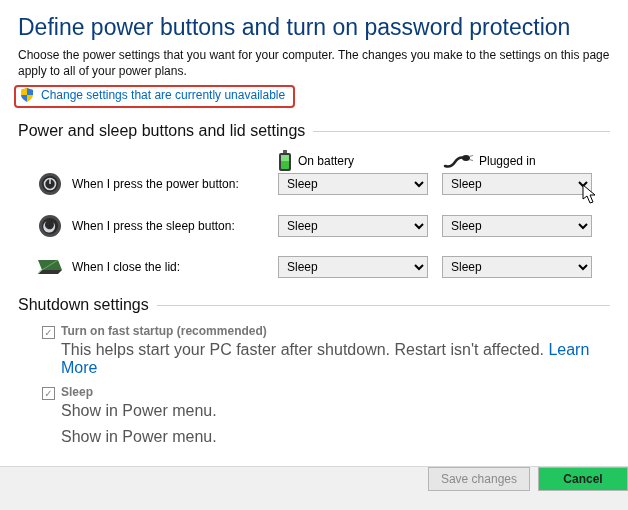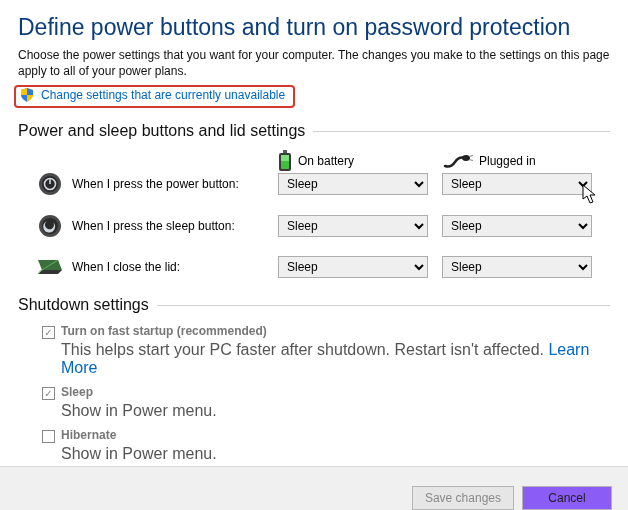--- a/index.html
+++ b/index.html
@@ -91,37 +91,36 @@
   .chk-desc { color: #555; font-size: 16px; padding-left: 19px; margin-bottom: 8px; }
 
   .footer {
     position: absolute;
     left: 0; right: 0; bottom: 0;
     height: 44px;
     width: 628px;
     background: #f0f0f0;
     border-top: 1px solid #d8d8d8;
     display: flex;
-    align-items: flex-end;
+    align-items: flex-start;
     justify-content: flex-end;
-    padding-right: 16px;
   }
   .btn {
     min-width: 90px;
     height: 24px;
     margin-left: 8px;
     border: 1px solid #b5b5b5;
     background: #e6e6e6;
     font-family: inherit;
     font-size: 12px;
     color: #8a8a8a;
     cursor: default;
     padding: 0 12px;
   }
-  .btn.enabled { color: #222; background: #8b5cf6; }
+  .btn.enabled { color: #222; background: #22c55e; font-weight: bold; }
 </style>
 </head>
 <body>
 
 <div class="page">
 
   <div class="title">Define power buttons and turn on password protection</div>
   <div class="desc">Choose the power settings that you want for your computer. The changes you make to the settings on this page apply to all of your power plans.</div>
 
   <div class="change-link-box">
@@ -217,24 +216,20 @@
     <div class="chk-desc">
       <span>This helps start your PC faster after shutdown. Restart isn't affected. </span><span class="link">Learn More</span>
     </div>
 
     <div class="chk-row">
       <span class="chkbox checked"></span>
       <span class="chk-label">Sleep</span>
     </div>
     <div class="chk-desc">Show in Power menu.</div>
 
-    <div class="chk-row">
-      <span class="chkbox"></span>
-      <span class="chk-label">Hibernate</span>
-    </div>
     <div class="chk-desc">Show in Power menu.</div>
 
   </div>
 
 </div>
 
 <svg class="cursor-svg" viewBox="0 0 18 22">
   <path d="M1 1 L1 15 L5 12 L8 19 L11 18 L8 11 L13 11 Z" fill="#fff" stroke="#000" stroke-width="1"></path>
 </svg>
 

